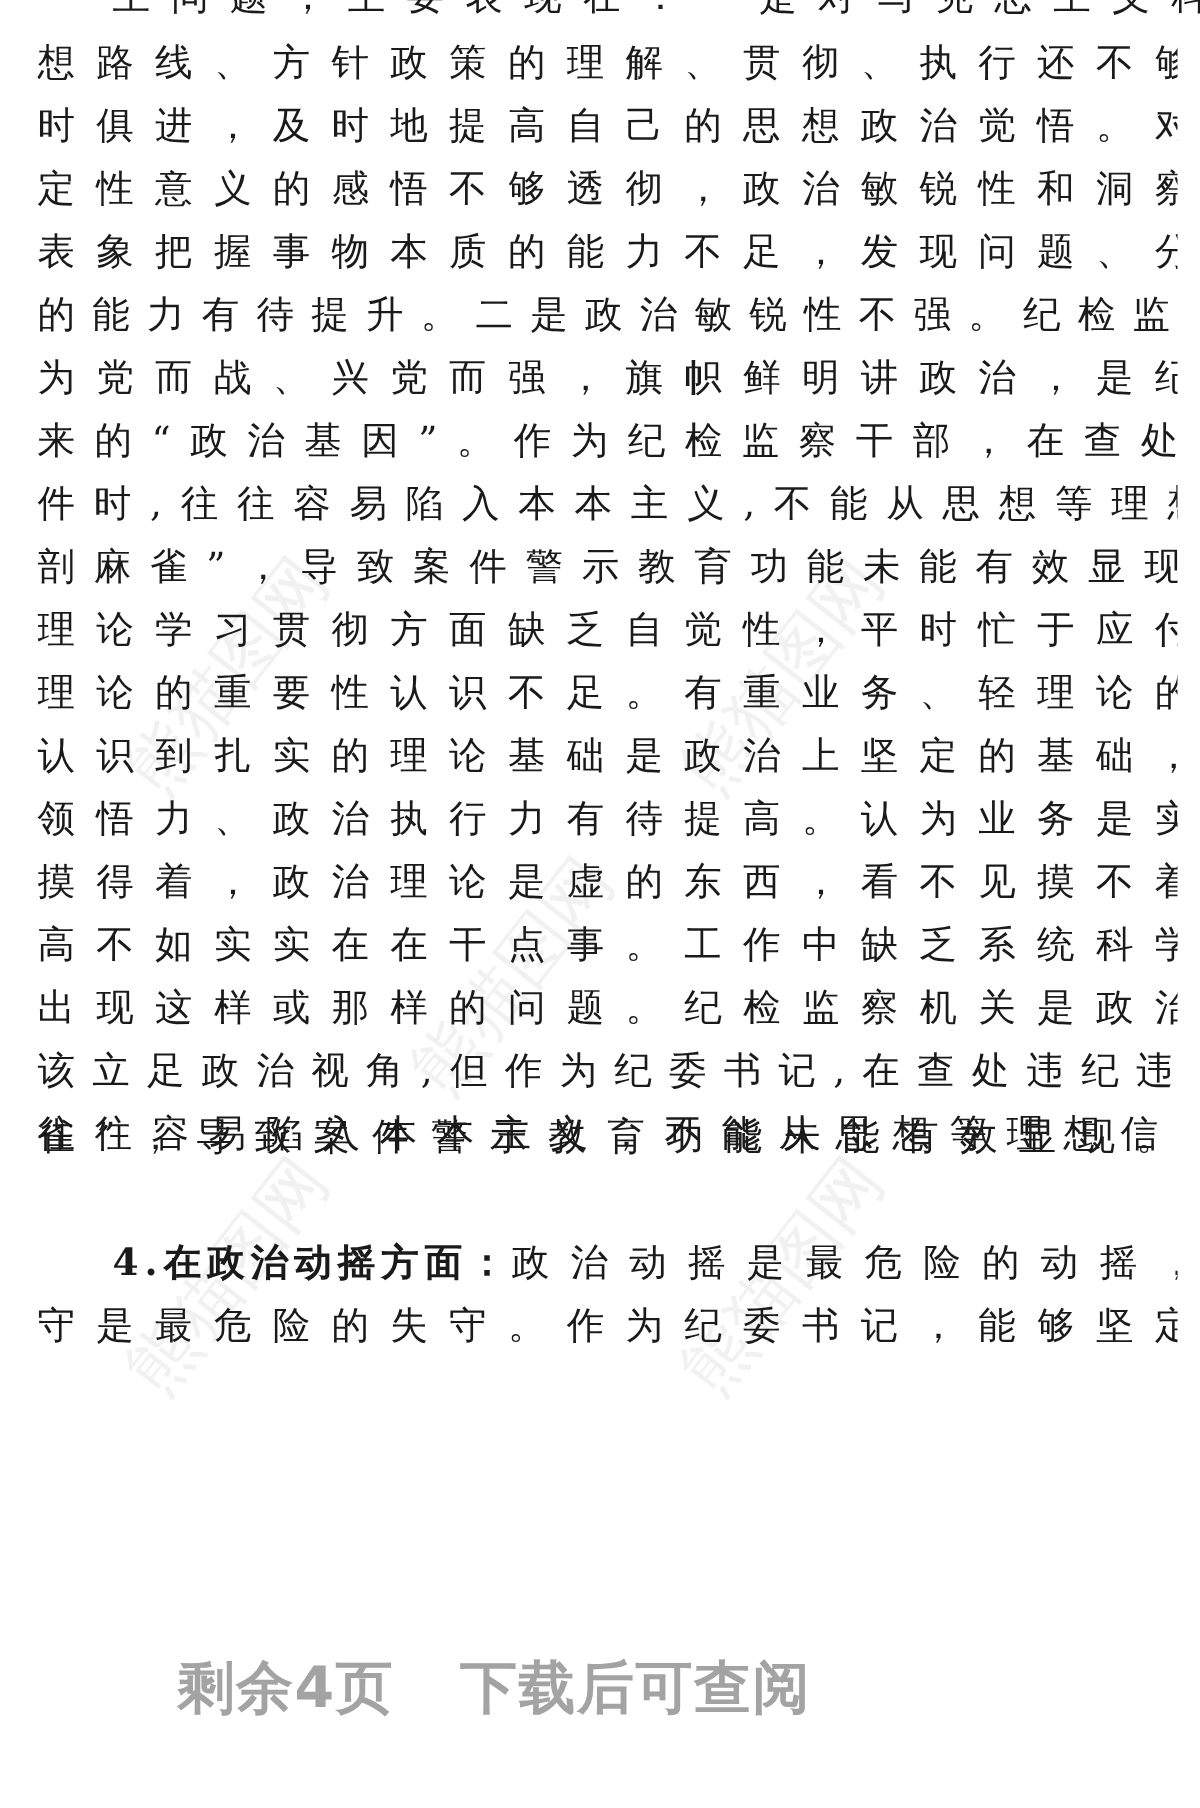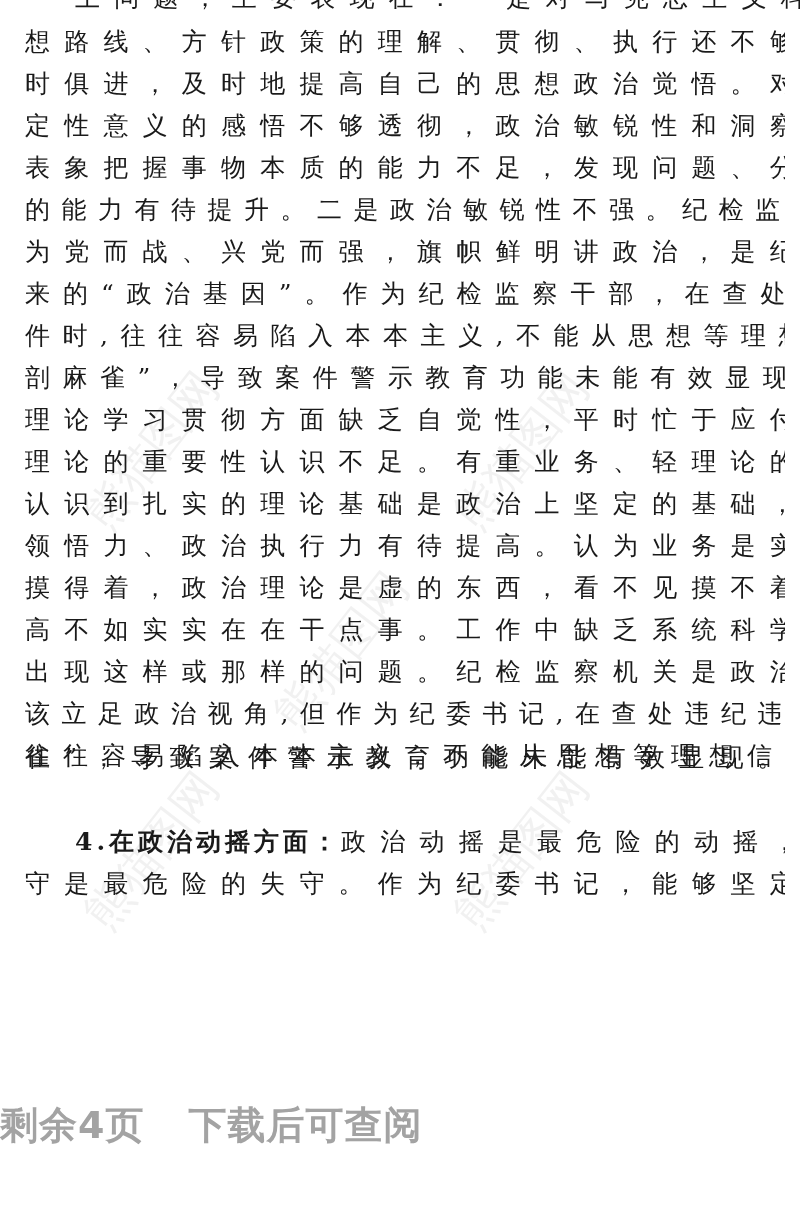--- a/index.html
+++ b/index.html
@@ -8,21 +8,21 @@
   .page { position: absolute; left: 0; top: 0; width: 800px; height: 1205px; }
   .line { position: absolute; left: 25px; width: 760px; height: 40px;
           font-size: 25px; line-height: 40px; letter-spacing: 14.2px;
           white-space: nowrap; overflow: hidden; }
   .line.cut { top: -22px; }
   .line.indent { left: 75px; width: 710px; }
   .bold { font-weight: bold; letter-spacing: 4px; }
   .watermark { position: absolute; color: #000; opacity: 0.05; font-size: 46px;
                font-family: "DejaVu Sans", sans-serif; transform: rotate(-52deg);
                white-space: nowrap; pointer-events: none; }
-  .more-banner { position: absolute; left: 0; top: 1100px; width: 659px; 
+  .more-banner { position: absolute; left: 0; top: 1100px; width: 659px; text-align: center;
                  font-family: "DejaVu Sans", sans-serif; font-weight: bold; font-size: 38px;
                  color: #a3a3a3; letter-spacing: 1px; }
   .more-banner .gap { display: inline-block; width: 44px; }
 </style>
 </head>
 <body>
 
 <div class="page">
 
   <div class="watermark" style="left:60px; top:420px;">熊猫图网</div>

